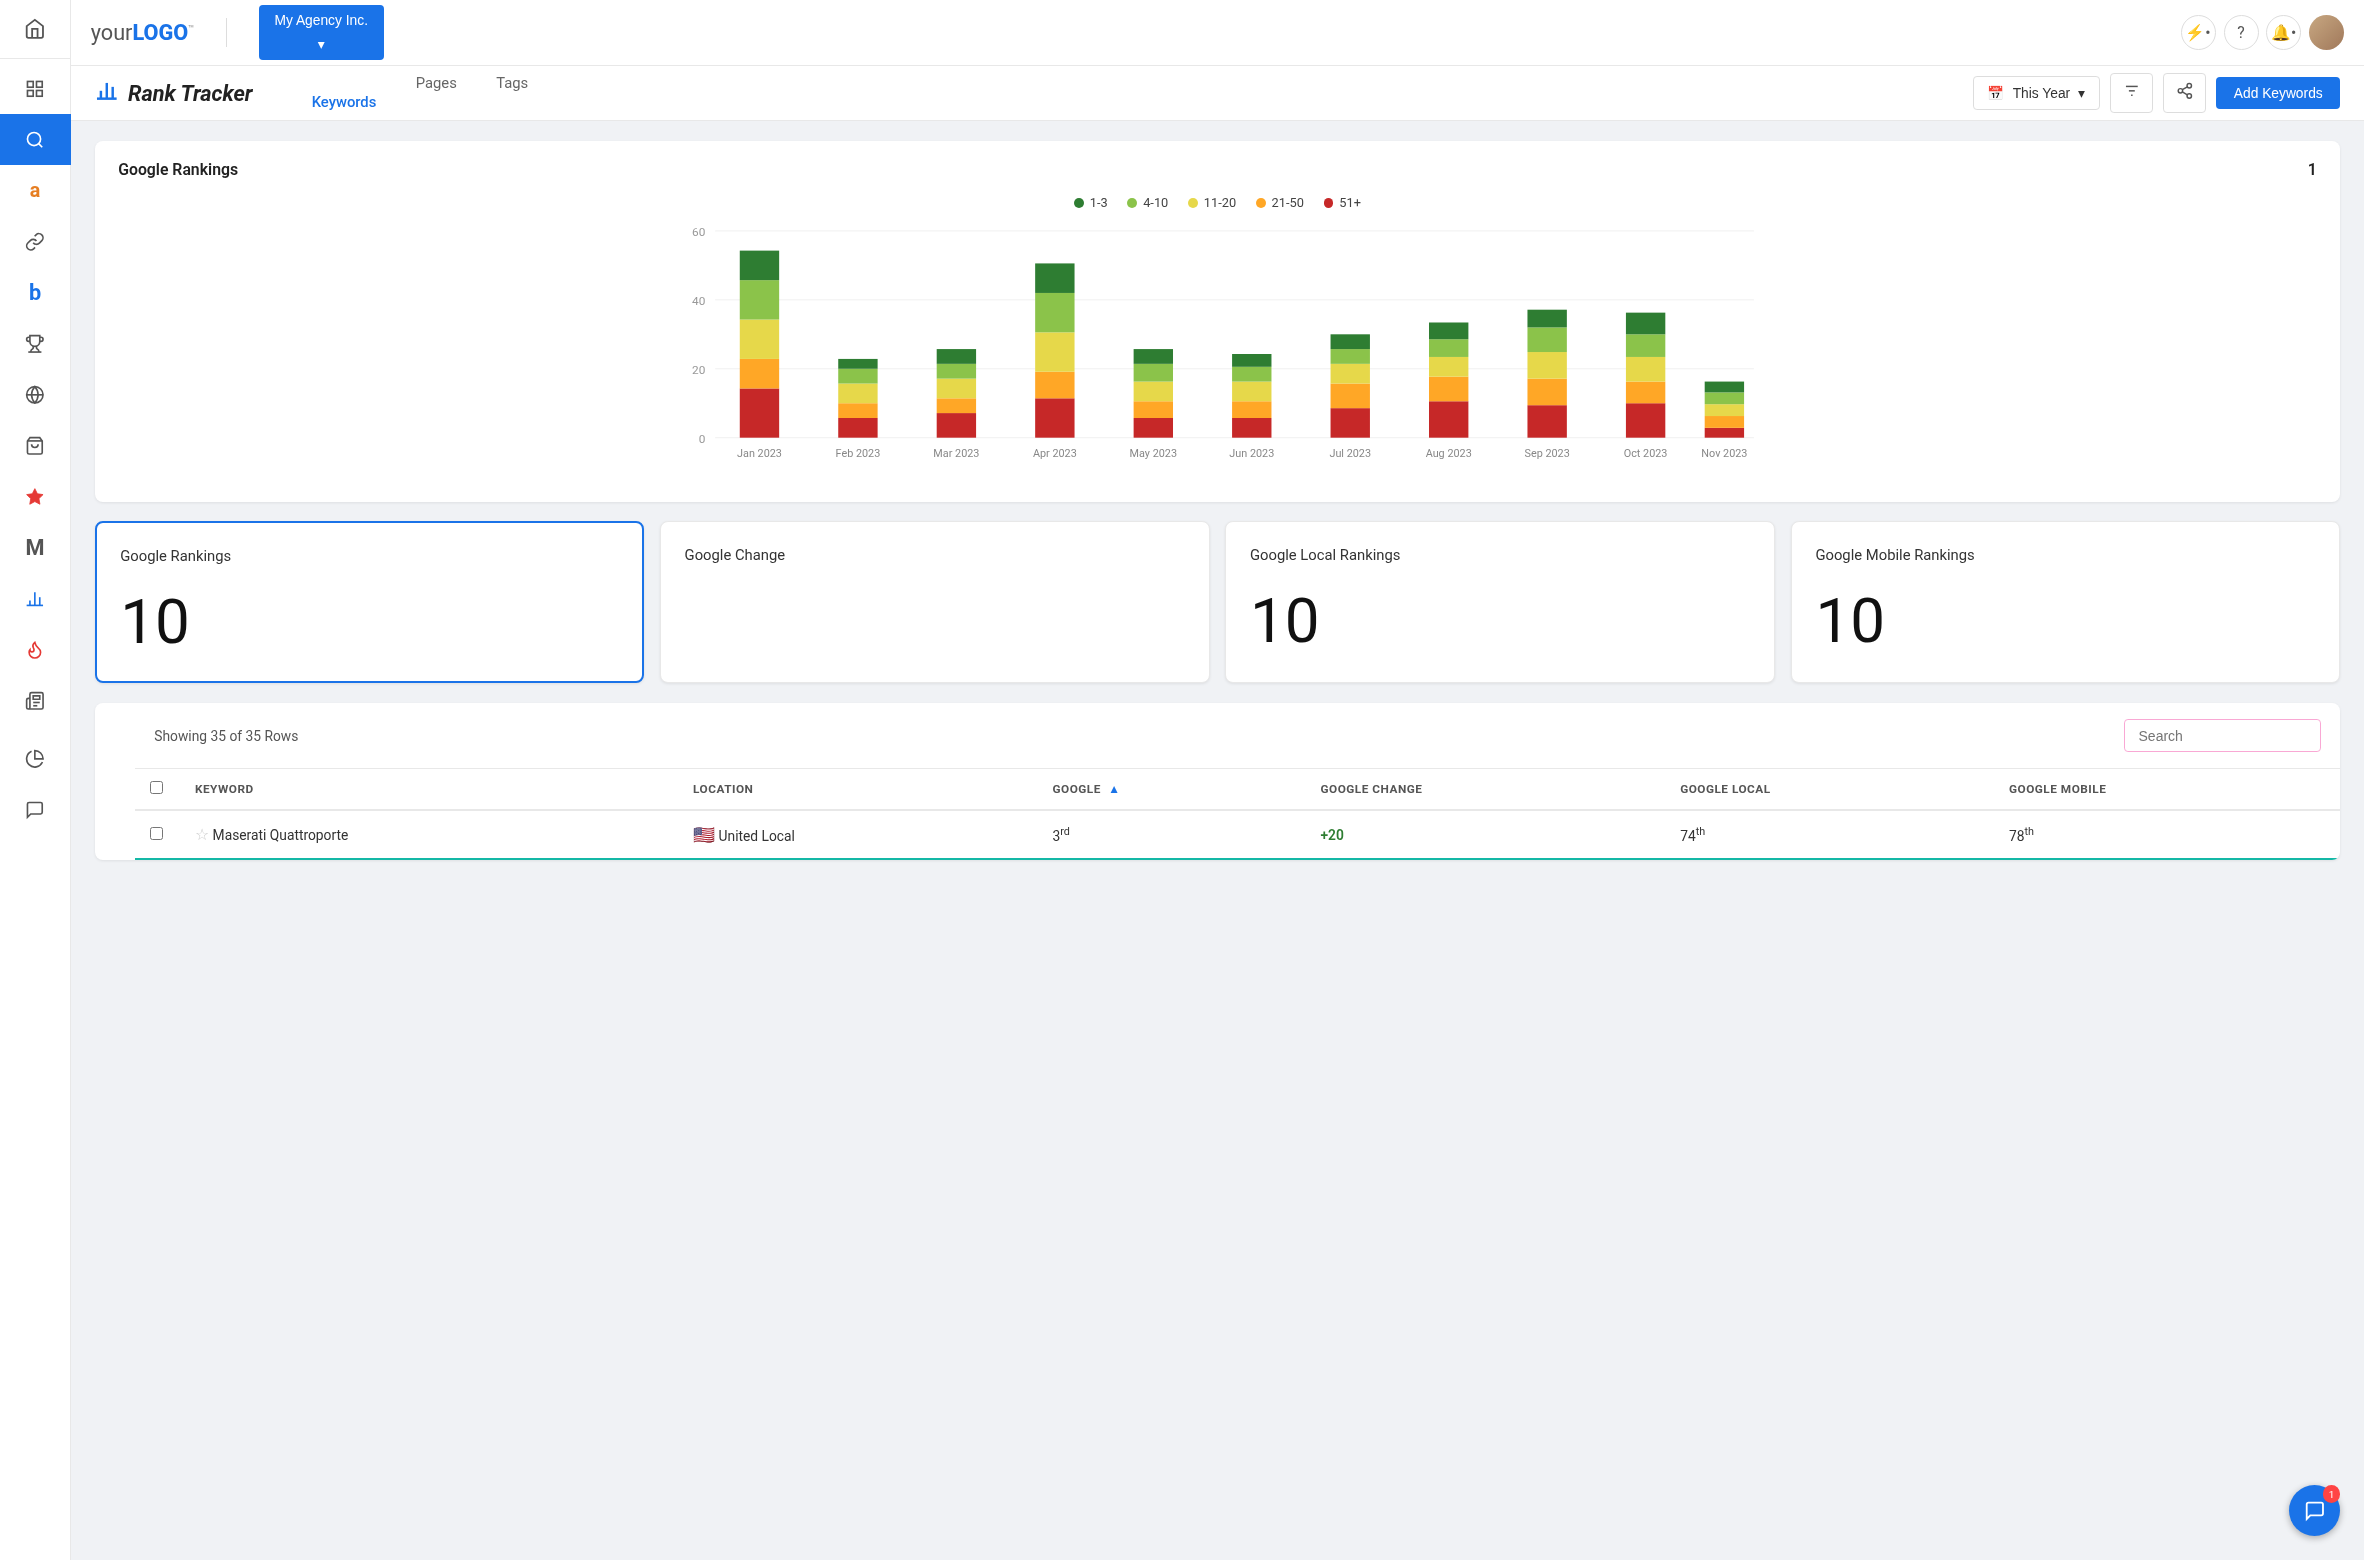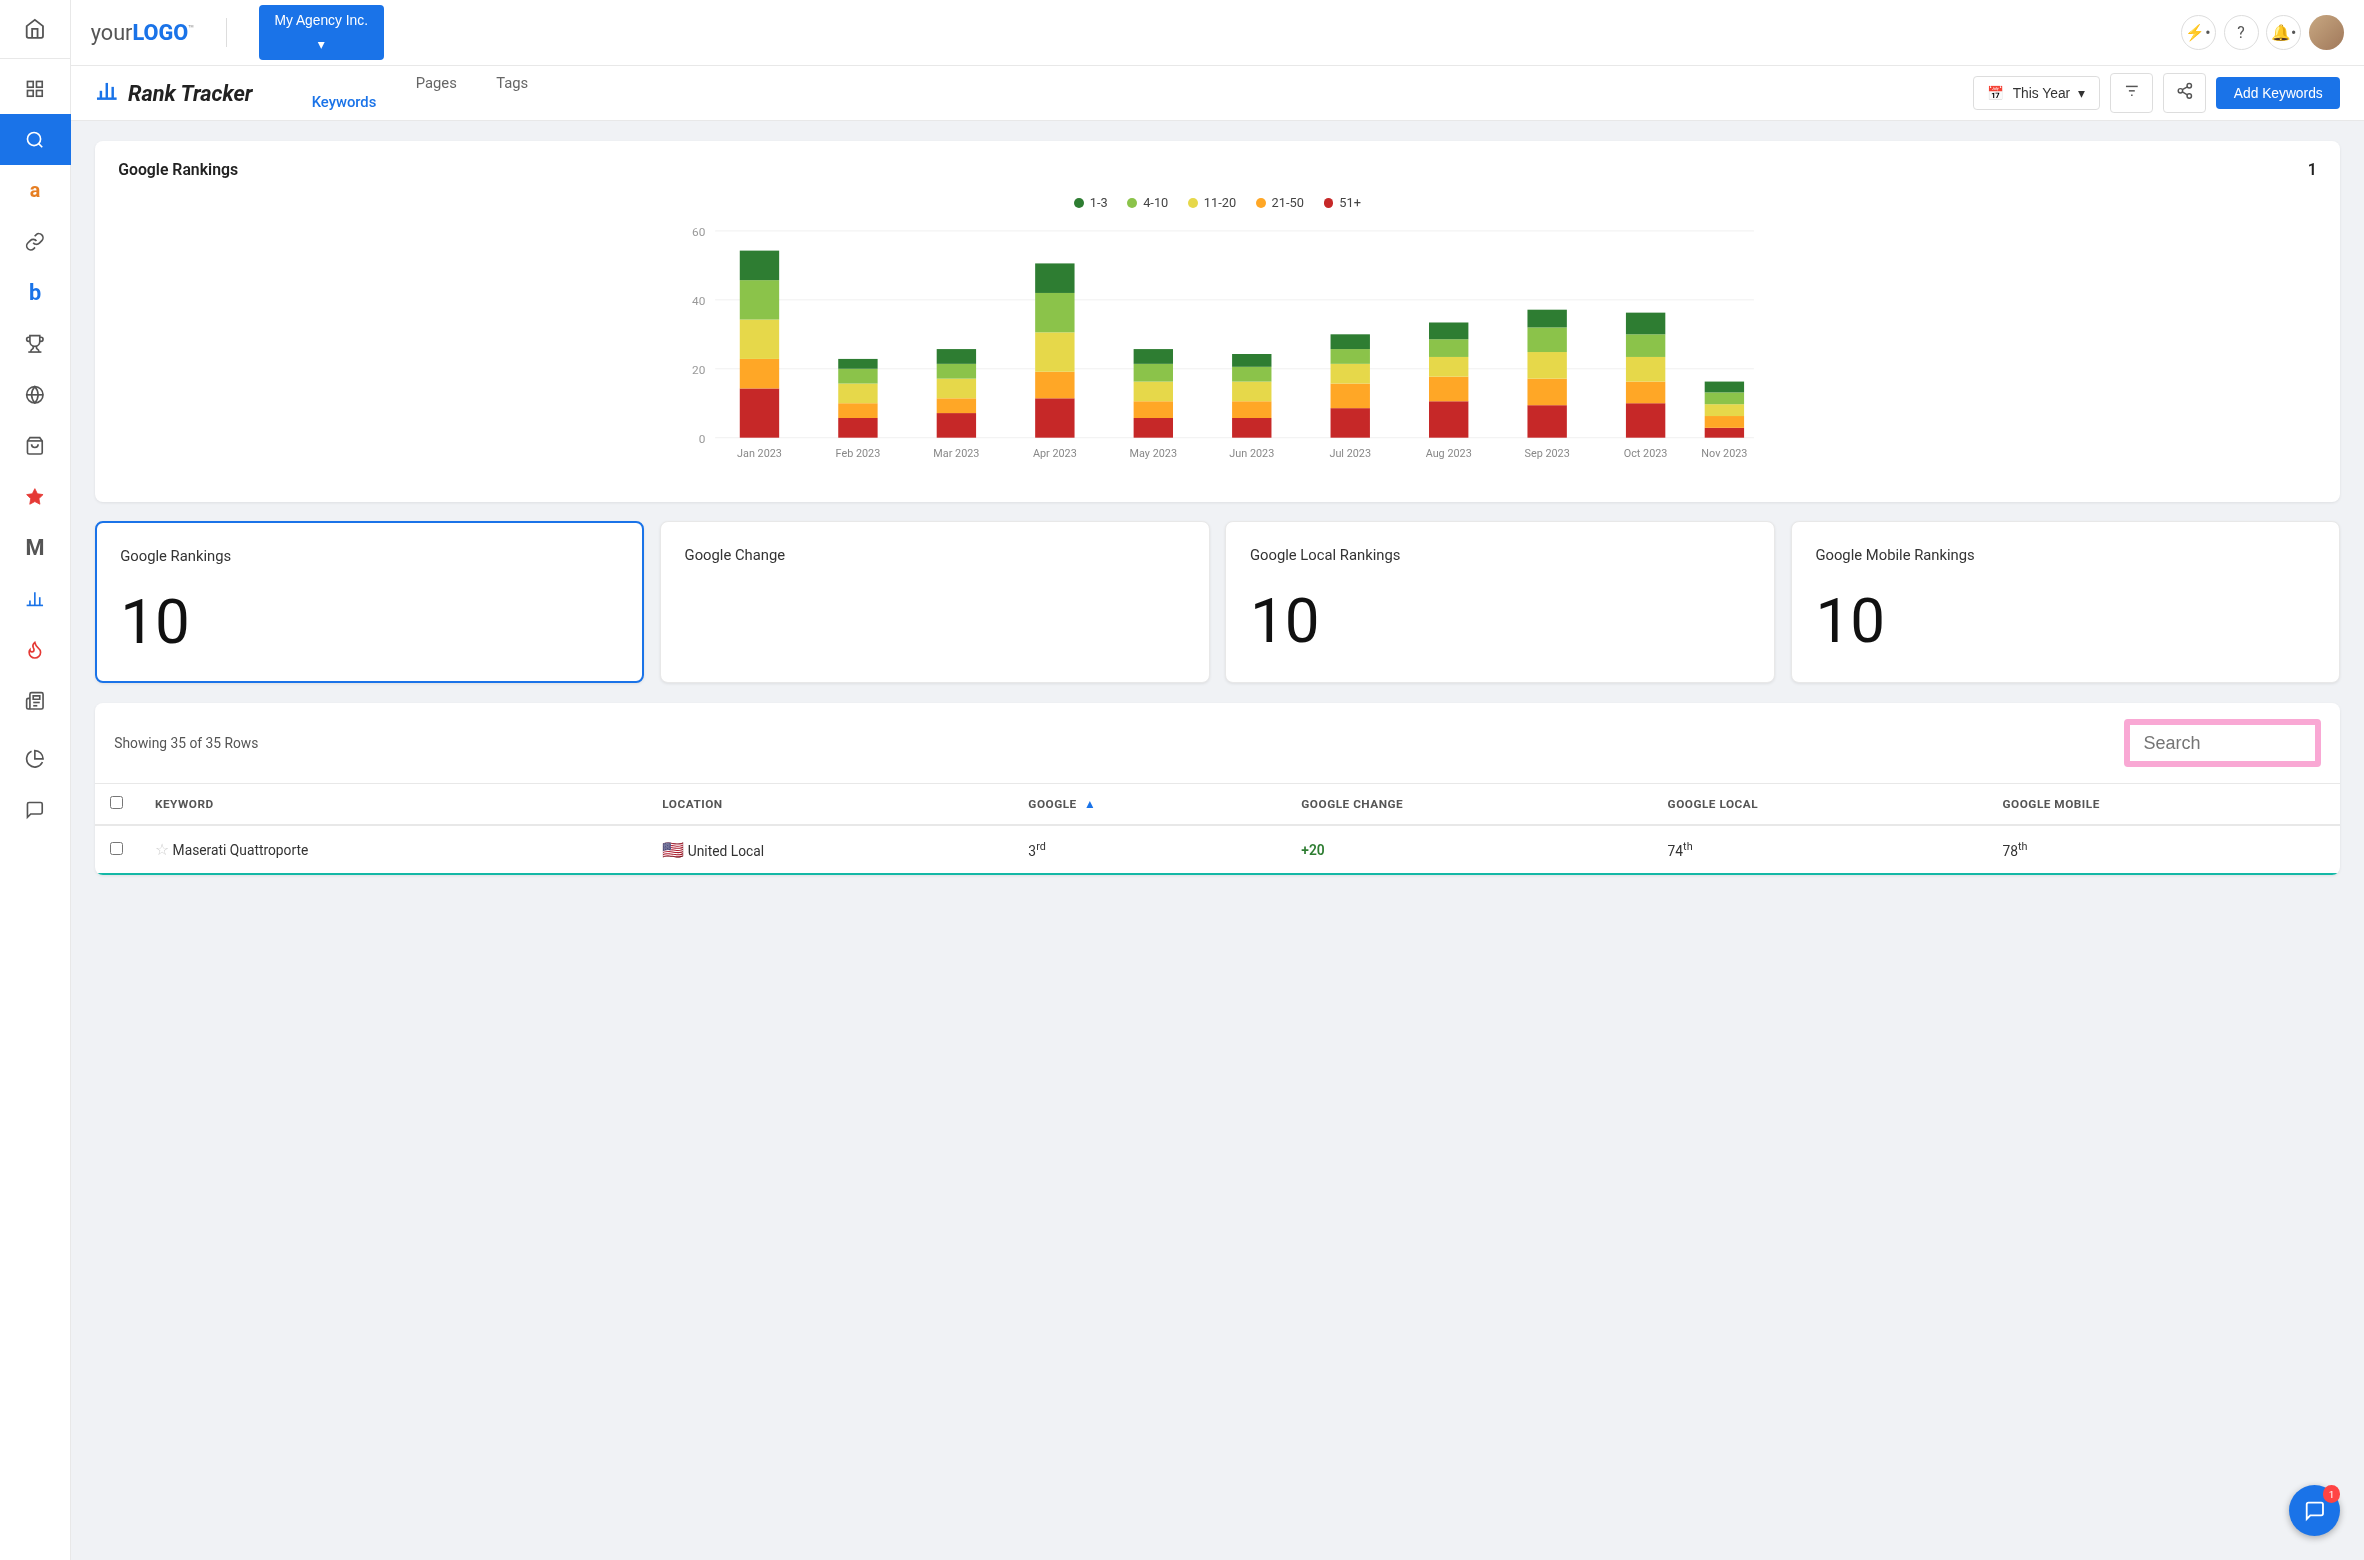--- a/index.html
+++ b/index.html
@@ -302,37 +302,38 @@
       border-bottom: 17.7px solid #2e7d32;
       display: inline-block;
     }
 
     
     .table-card {
       background: #fff;
       border-radius: 7.9px;
       box-shadow: 0 1px 3px rgba(0,0,0,0.08);
       overflow: hidden;
+      padding-left: 40px;
     }
     .table-toolbar {
       display: flex;
       justify-content: space-between;
       align-items: center;
       padding: 15.8px 19.7px;
       border-bottom: 1px solid #e8e8e8;
     }
     .table-info {
       font-size: 13.8px;
       color: #555;
     }
     .table-search {
-      border: 6px solid #f9a8d4;
+      border: 1px solid #f9a8d4;
       border-radius: 3.9px;
       padding: 7.9px 13.8px;
-      font-size: 18px;
+      font-size: 14px;
       width: 197px;
       color: #0f172a;
       outline: none;
     }
     .data-table {
       width: 100%;
       border-collapse: collapse;
       font-size: 13.8px;
     }
     .data-table th {

